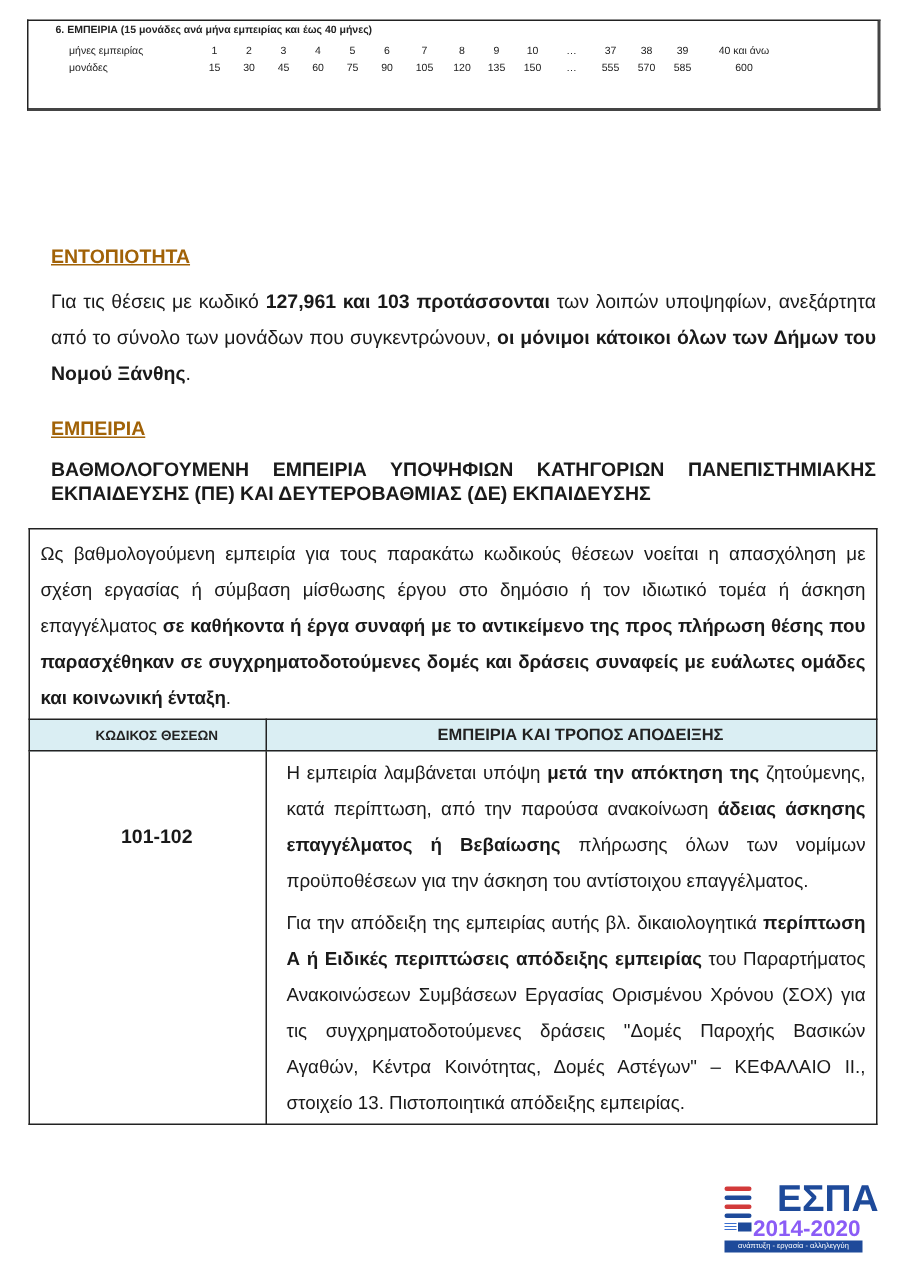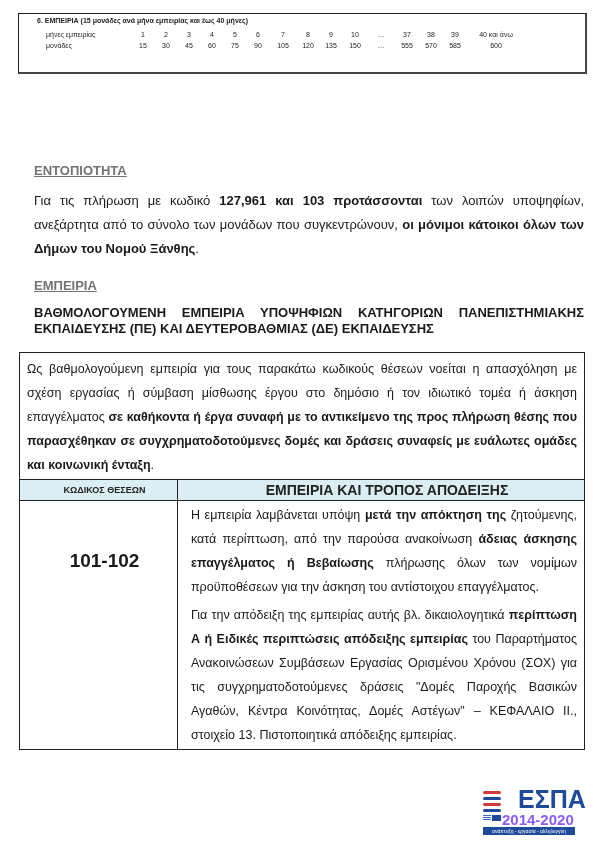--- a/index.html
+++ b/index.html
@@ -12,38 +12,38 @@
   .topbox {
     position:absolute; left:18px; top:13px; width:566px; height:58px;
     border:1px solid #222; border-right:2px solid #444; border-bottom:2px solid #444;
     font-size:7px; color:#222;
   }
   .topbox .title { position:absolute; left:18px; top:3px; font-weight:bold; font-size:7px; }
   .topbox .row { position:absolute; left:27px; height:10px; width:540px; }
   .topbox .row span { position:absolute; top:0; text-align:center; width:30px; }
   .topbox .row span.lbl { left:0; text-align:left; width:80px; }
   .h-sec {
-    position:absolute; left:34px; font-size:13px; font-weight:bold; text-decoration:underline; color:#737373;
+    position:absolute; left:34px; font-size:13px; font-weight:bold; text-decoration:underline; color:#a16207;
   }
   .para {
     position:absolute; left:34px; width:550px; font-size:13px; line-height:24px; text-align:justify;
   }
   .para.upper { line-height:16px; font-weight:bold; font-size:13px; }
   .just-last { text-align-last:justify; }
   table.main {
     position:absolute; left:19px; top:352px; width:566px; border-collapse:collapse;
     font-size:12.5px;
   }
   table.main td { border:1px solid #222; vertical-align:top;padding-left:13px; }
   table.main td.intro { padding:4px 7px 2px 7px; line-height:24px; text-align:justify; font-size:12.5px; }
   table.main tr.hdr td {
     background:#daeef3; text-align:center; font-size:9px; font-weight:bold; height:18px; vertical-align:middle; color:#222;
   }
-  table.main tr.hdr td.c2 { font-weight:bold; font-size:14px; }
-  td.code { width:143px; text-align:center; vertical-align:middle !important; font-weight:bold; font-size:19px; }
+  table.main tr.hdr td.c2 { font-weight:bold; font-size:11px; }
+  td.code { width:143px; text-align:center; vertical-align:middle !important; font-weight:bold; font-size:13px; }
   td.desc { padding:2px 7px; line-height:24px; text-align:justify; }
   .desc p { margin:0; }
   .desc p + p { margin-top:4px; }
   .logo {
     position:absolute; left:480px; top:787px; width:100px; height:50px;
   }
   .logo .espa { position:absolute; left:22px; top:-2px; font-size:25px; font-weight:bold; color:#1e4a9a; letter-spacing:0px; font-family:"Liberation Sans", sans-serif;margin-left:16px; }
   .logo .years { position:absolute; left:22px; top:24px; font-size:15px; font-weight:bold; color:#8b5cf6; font-family:"Liberation Sans", sans-serif; }
   .logo .tag { position:absolute; left:3px; top:40px; width:92px; height:8px; background:#1e4a9a; color:#fff; font-size:5px; text-align:center; line-height:8px; }
   .logo .wave { position:absolute; left:3px; width:18px; height:3px; border-radius:2px; }
@@ -88,21 +88,21 @@
     <span style="left:320px">…</span>
     <span style="left:346px">555</span>
     <span style="left:370px">570</span>
     <span style="left:394px">585</span>
     <span style="left:420px; width:60px">600</span>
   </div>
 </div>
 
 <div class="h-sec" style="top:163px;">ΕΝΤΟΠΙΟΤΗΤΑ</div>
 <div class="para" style="top:189px;">
-  <span>Για τις πλήρωση με κωδικό </span><span class="b">127,961 και 103 προτάσσονται</span><span> των λοιπών υποψηφίων, ανεξάρτητα από το σύνολο των μονάδων που συγκεντρώνουν, </span><span class="b">οι μόνιμοι κάτοικοι όλων των Δήμων του Νομού Ξάνθης</span><span>.</span>
+  <span>Για τις θέσεις με κωδικό </span><span class="b">127,961 και 103 προτάσσονται</span><span> των λοιπών υποψηφίων, ανεξάρτητα από το σύνολο των μονάδων που συγκεντρώνουν, </span><span class="b">οι μόνιμοι κάτοικοι όλων των Δήμων του Νομού Ξάνθης</span><span>.</span>
 </div>
 
 <div class="h-sec" style="top:278px;">ΕΜΠΕΙΡΙΑ</div>
 <div class="para upper" style="top:305px;">ΒΑΘΜΟΛΟΓΟΥΜΕΝΗ ΕΜΠΕΙΡΙΑ ΥΠΟΨΗΦΙΩΝ ΚΑΤΗΓΟΡΙΩΝ ΠΑΝΕΠΙΣΤΗΜΙΑΚΗΣ ΕΚΠΑΙΔΕΥΣΗΣ (ΠΕ) ΚΑΙ ΔΕΥΤΕΡΟΒΑΘΜΙΑΣ (ΔΕ) ΕΚΠΑΙΔΕΥΣΗΣ</div>
 
 <table class="main">
   <tbody>
       <tr>
     <td class="intro" colspan="2"><span>Ως βαθμολογούμενη εμπειρία για τους παρακάτω κωδικούς θέσεων νοείται η απασχόληση με σχέση εργασίας ή σύμβαση μίσθωσης έργου στο δημόσιο ή τον ιδιωτικό τομέα ή άσκηση επαγγέλματος </span><span class="b">σε καθήκοντα ή έργα συναφή με το αντικείμενο της προς πλήρωση θέσης που παρασχέθηκαν σε συγχρηματοδοτούμενες δομές και δράσεις συναφείς με ευάλωτες ομάδες και κοινωνική ένταξη</span><span>.</span></td>
   </tr>

